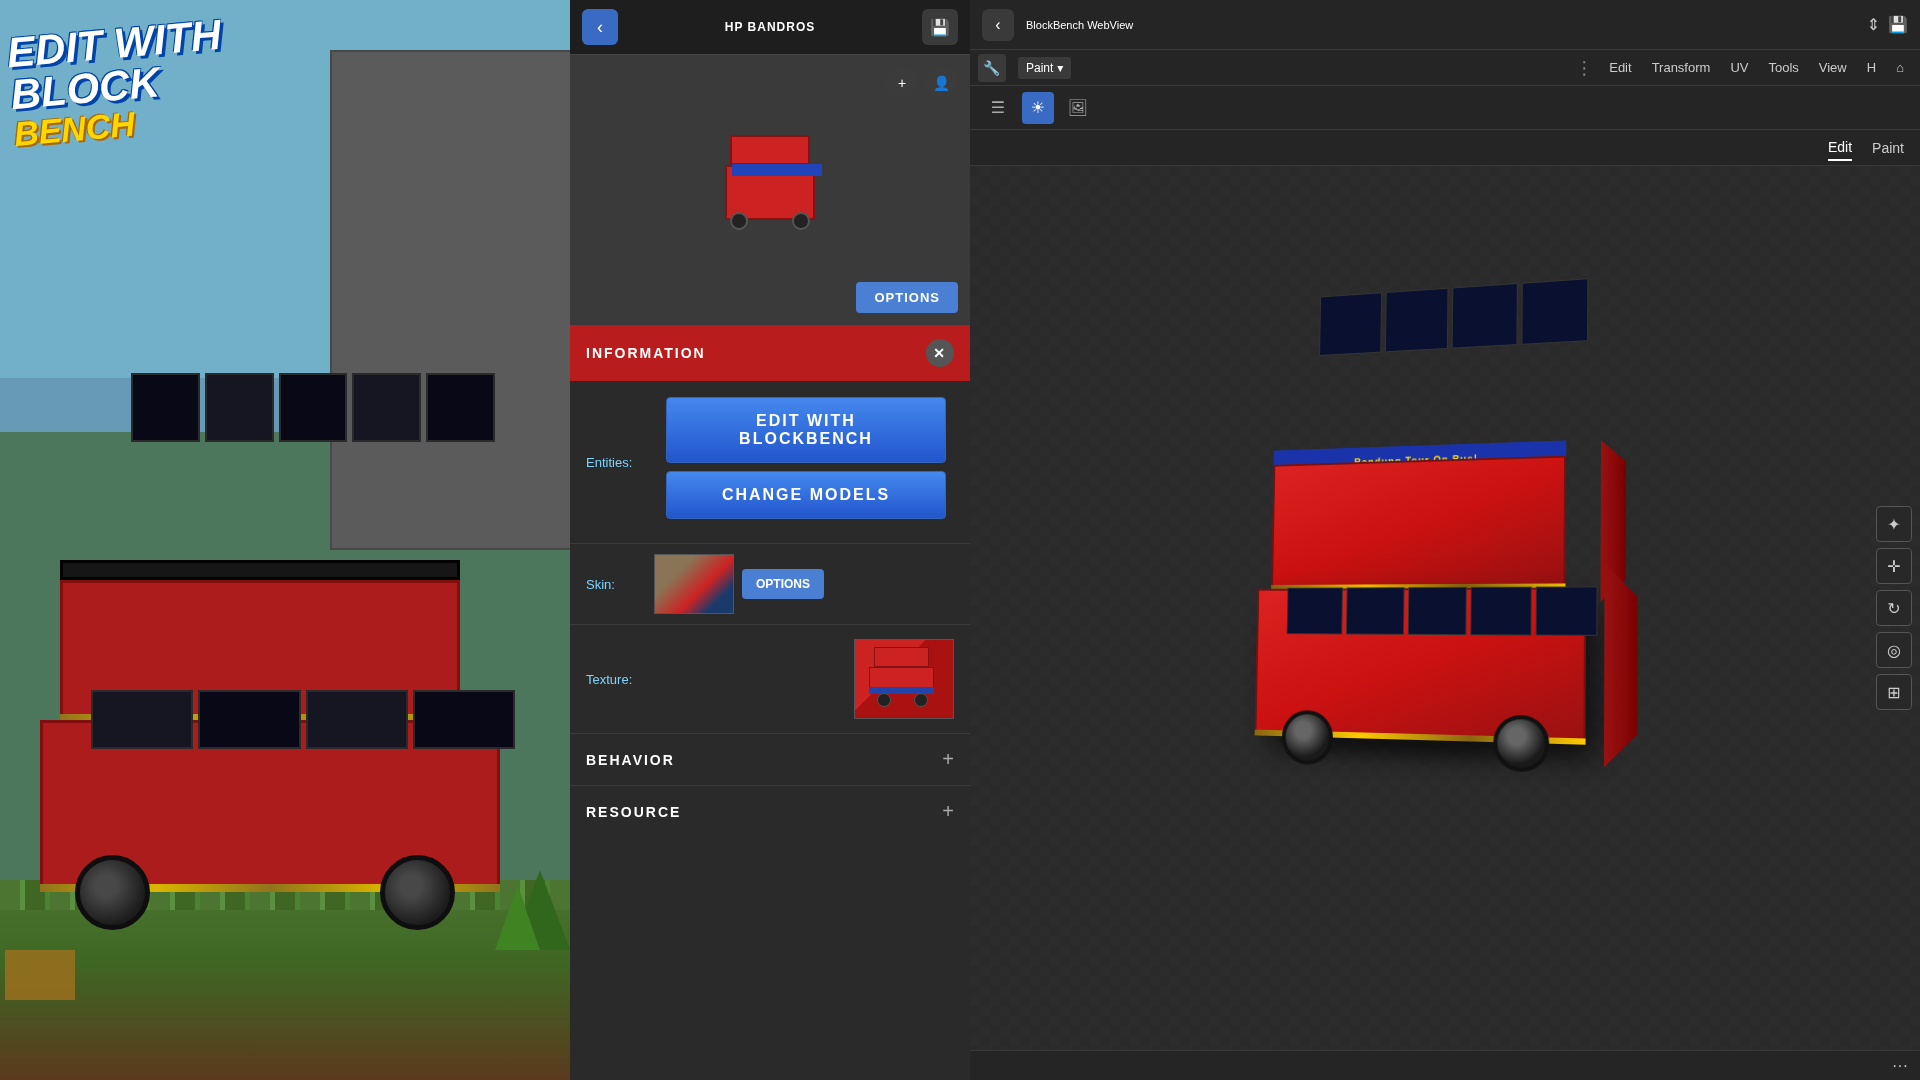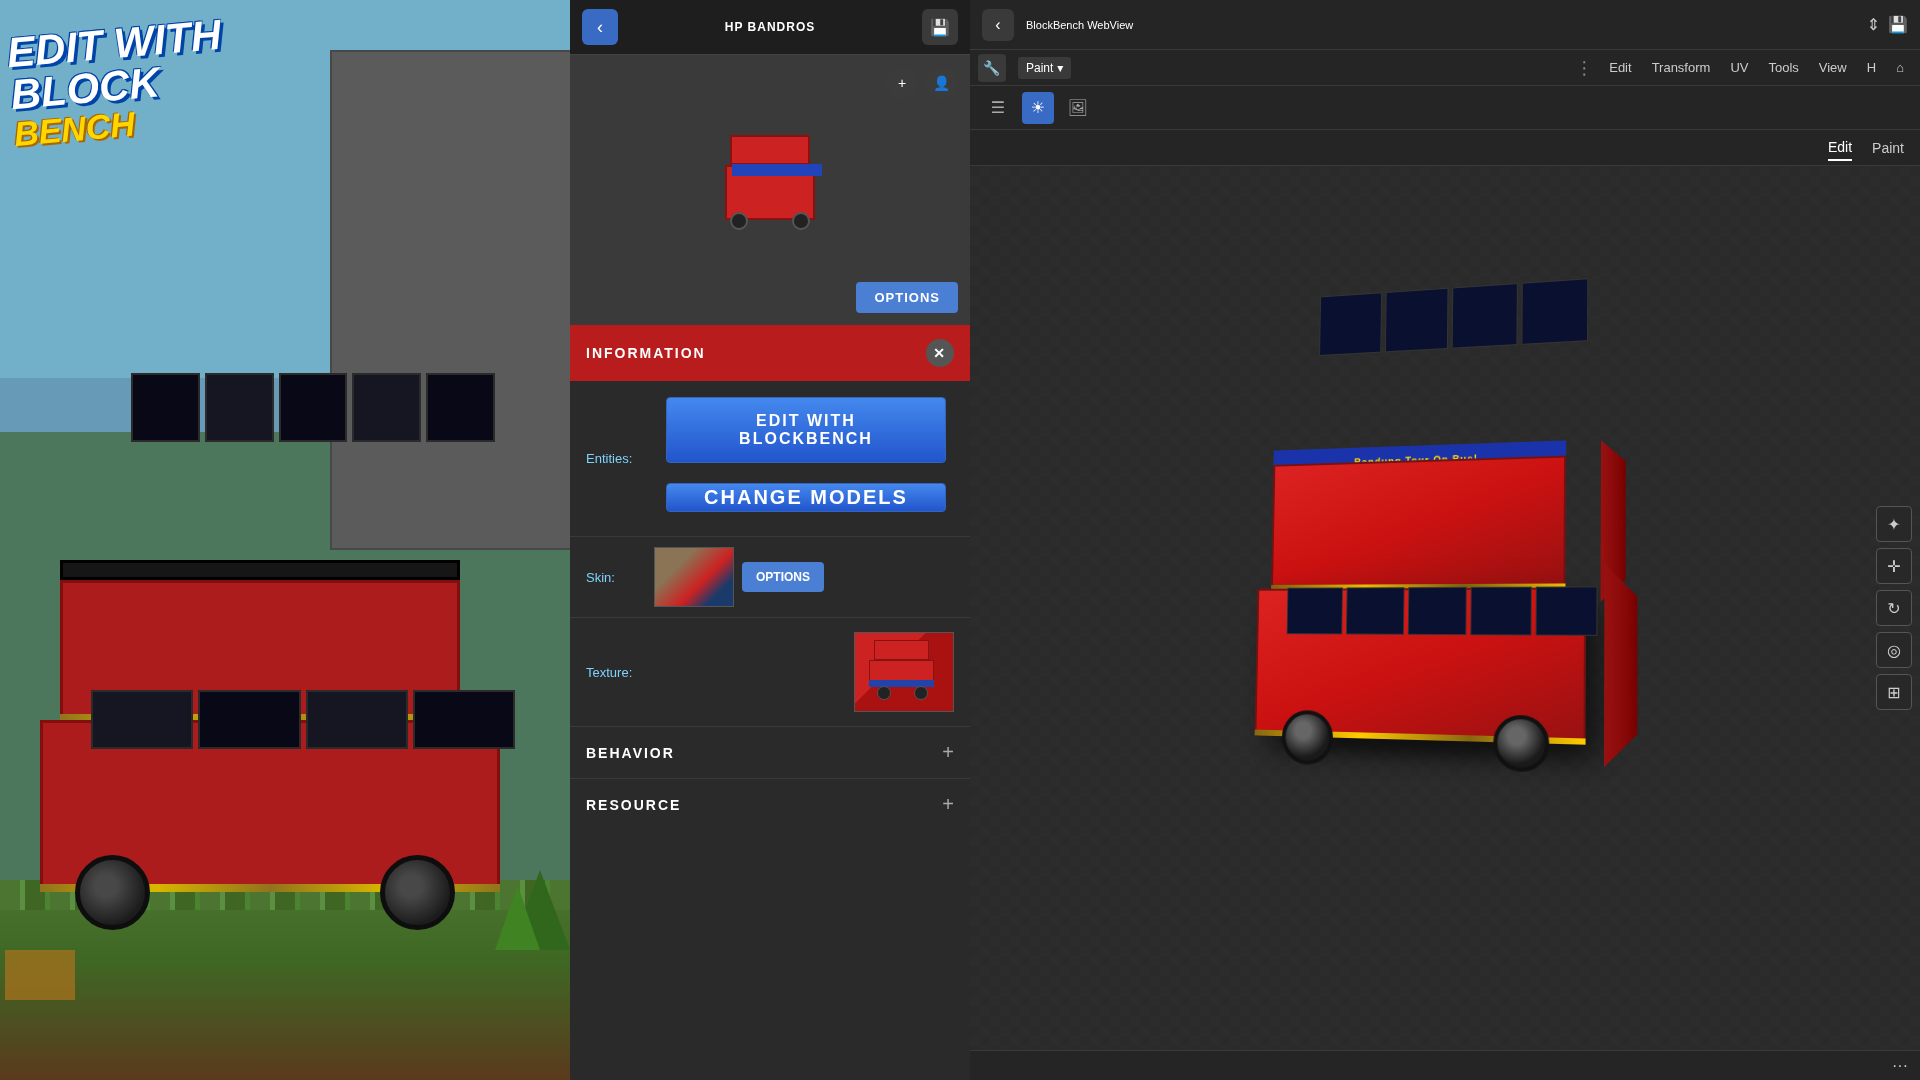--- a/index.html
+++ b/index.html
@@ -335,24 +335,24 @@
       border-radius: 4px;
       margin: 4px 8px;
       border: 1px solid #3366BB;
     }
 
     
     .change-models-button {
       background: linear-gradient(180deg, #4488EE 0%, #2255CC 100%);
       color: white;
       font-weight: bold;
-      font-size: 20px;
+      font-size: 16px;
       letter-spacing: 2px;
       text-align: center;
-      padding: 2px 20px;
+      padding: 14px 20px;
       cursor: pointer;
       border-radius: 4px;
       margin: 4px 8px 12px;
       border: 1px solid #3366BB;
     }
 
     
     .skin-row {
       padding: 10px 16px;
       display: flex;
@@ -1087,21 +1087,21 @@
       <span>INFORMATION</span>
       <div class="close-circle">
         <span>✕</span>
       </div>
     </div>
 
     <div class="info-content">
 
       <div class="info-row">
         <span class="info-label">Entities:</span>
-        <div style="flex:1; display:flex; flex-direction:column; gap:12px;">
+        <div style="flex:1; display:flex; flex-direction:column; gap:0;">
 
           <div class="ewb-button">EDIT WITH BLOCKBENCH</div>
 
           <div class="change-models-button">CHANGE MODELS</div>
         </div>
       </div>
 
       <div class="skin-row">
         <span class="info-label">Skin:</span>
         <div class="skin-preview"></div>

